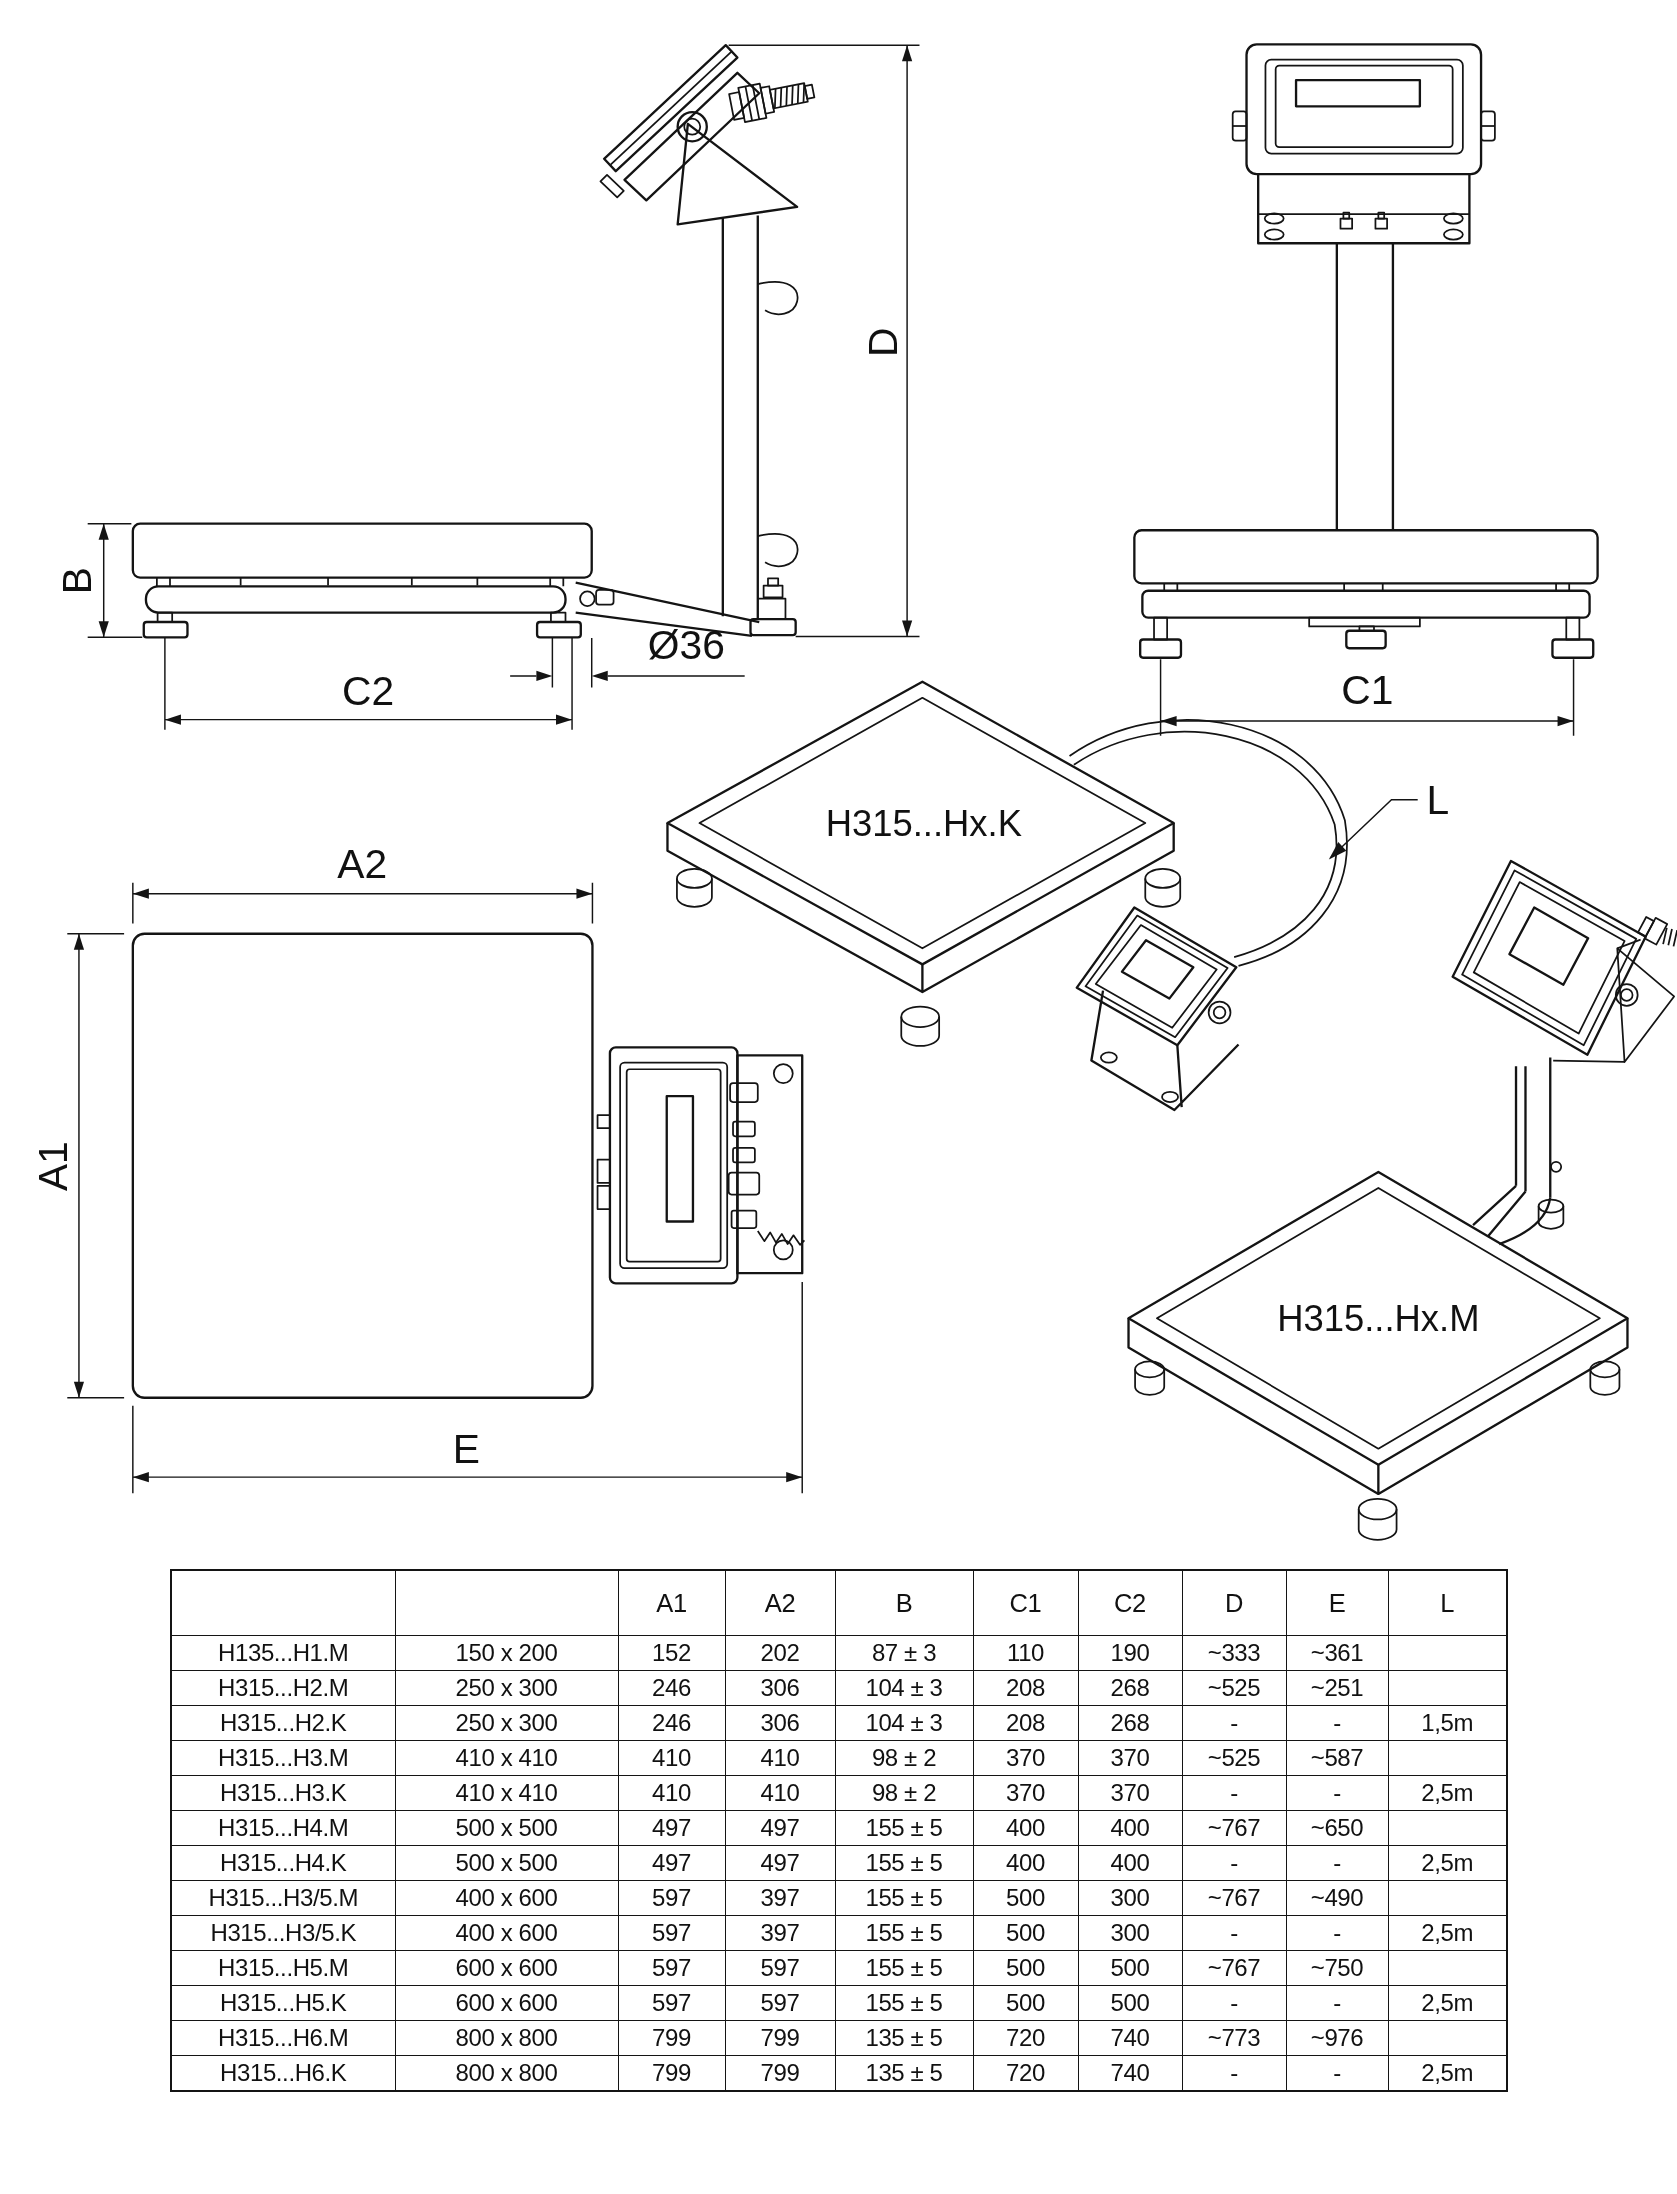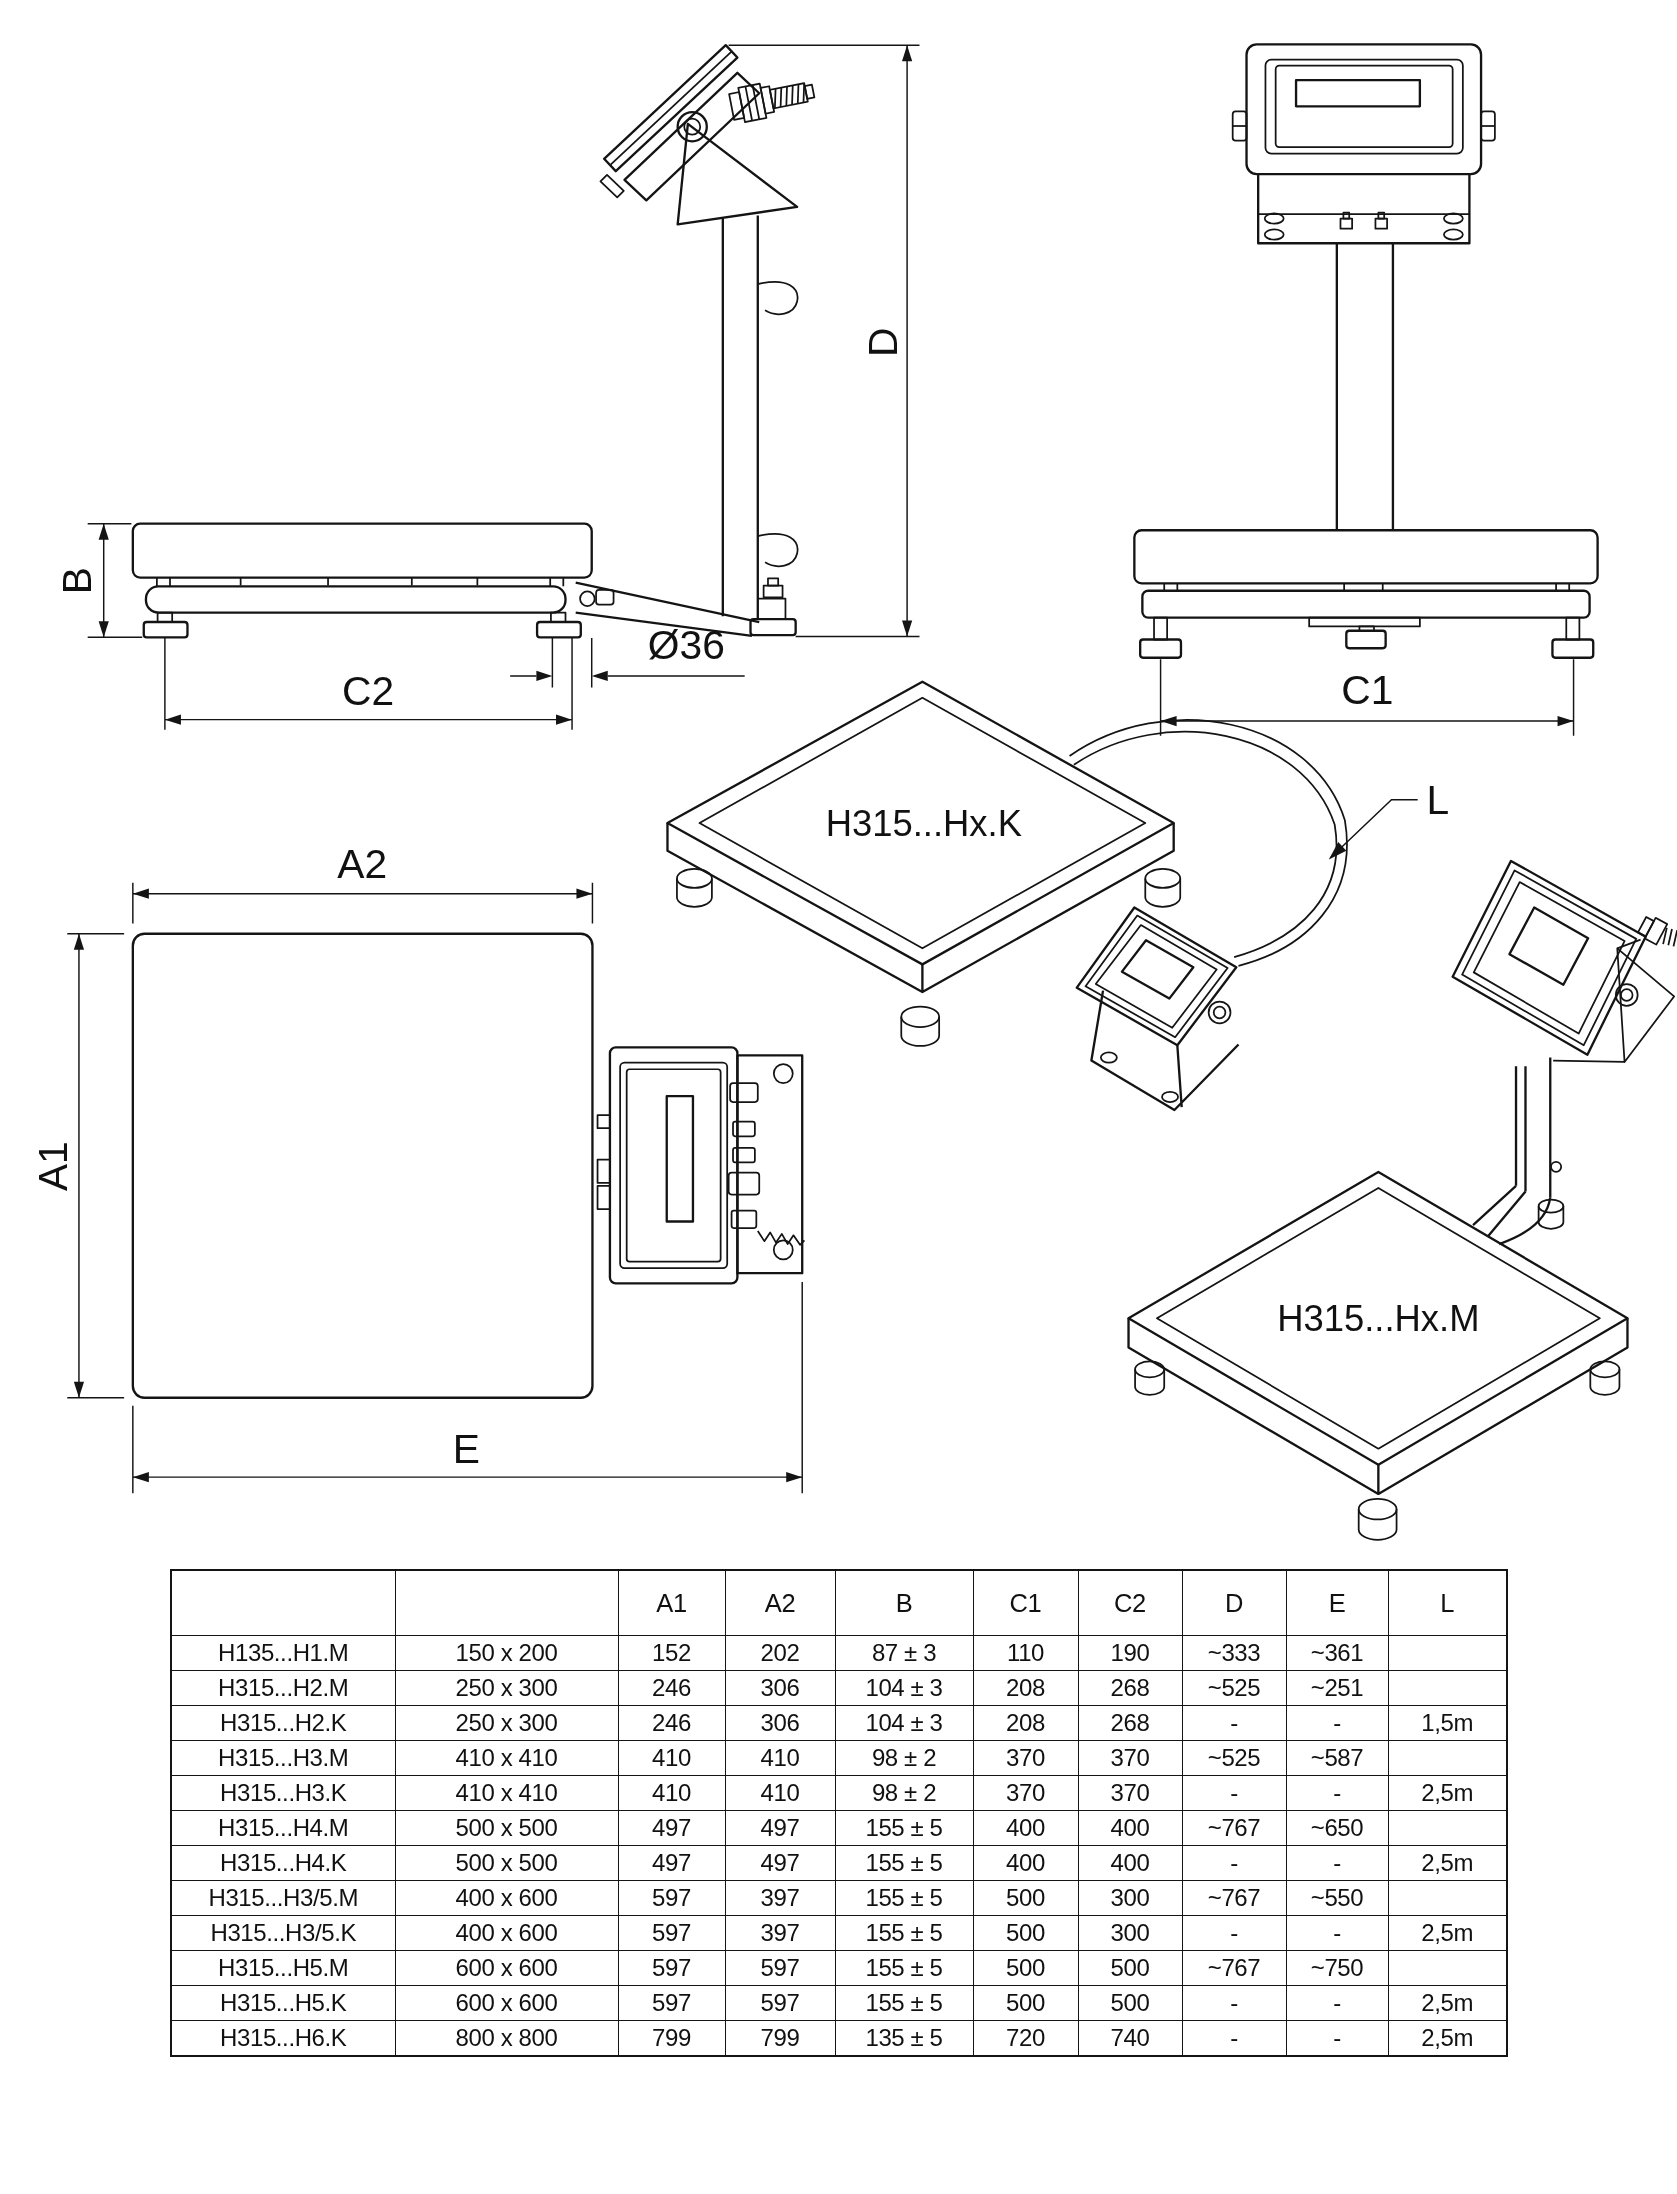--- a/index.html
+++ b/index.html
@@ -384,21 +384,21 @@
         </tr>
         <tr>
           <td>H315...H3/5.M</td>
           <td>400 x 600</td>
           <td>597</td>
           <td>397</td>
           <td>155 ± 5</td>
           <td>500</td>
           <td>300</td>
           <td>~767</td>
-          <td>~550</td>
+          <td>~490</td>
           <td></td>
         </tr>
         <tr>
           <td>H315...H3/5.K</td>
           <td>400 x 600</td>
           <td>597</td>
           <td>397</td>
           <td>155 ± 5</td>
           <td>500</td>
           <td>300</td>
@@ -422,20 +422,32 @@
           <td>H315...H5.K</td>
           <td>600 x 600</td>
           <td>597</td>
           <td>597</td>
           <td>155 ± 5</td>
           <td>500</td>
           <td>500</td>
           <td>-</td>
           <td>-</td>
           <td>2,5m</td>
+        </tr>
+        <tr>
+          <td>H315...H6.M</td>
+          <td>800 x 800</td>
+          <td>799</td>
+          <td>799</td>
+          <td>135 ± 5</td>
+          <td>720</td>
+          <td>740</td>
+          <td>~773</td>
+          <td>~976</td>
+          <td></td>
         </tr>
         <tr>
           <td>H315...H6.K</td>
           <td>800 x 800</td>
           <td>799</td>
           <td>799</td>
           <td>135 ± 5</td>
           <td>720</td>
           <td>740</td>
           <td>-</td>

